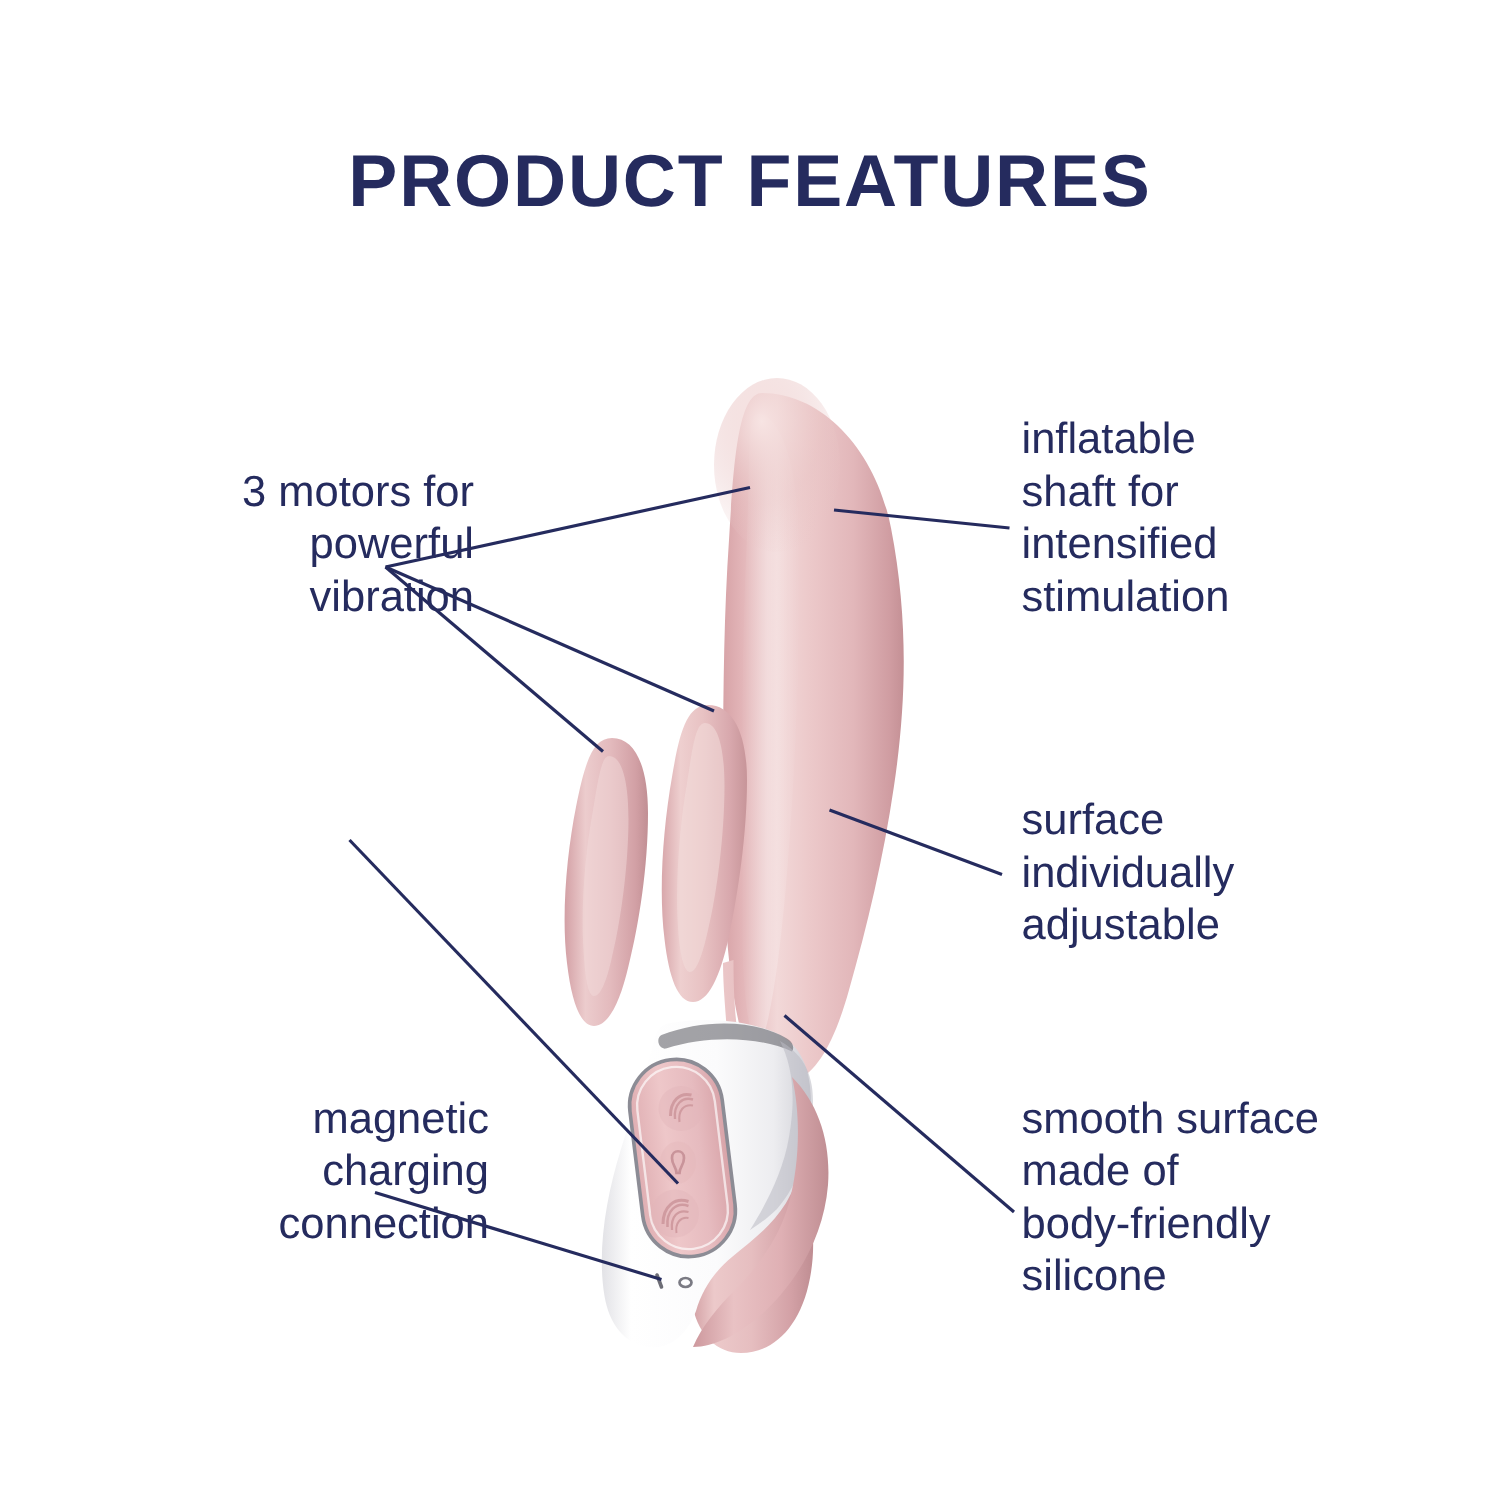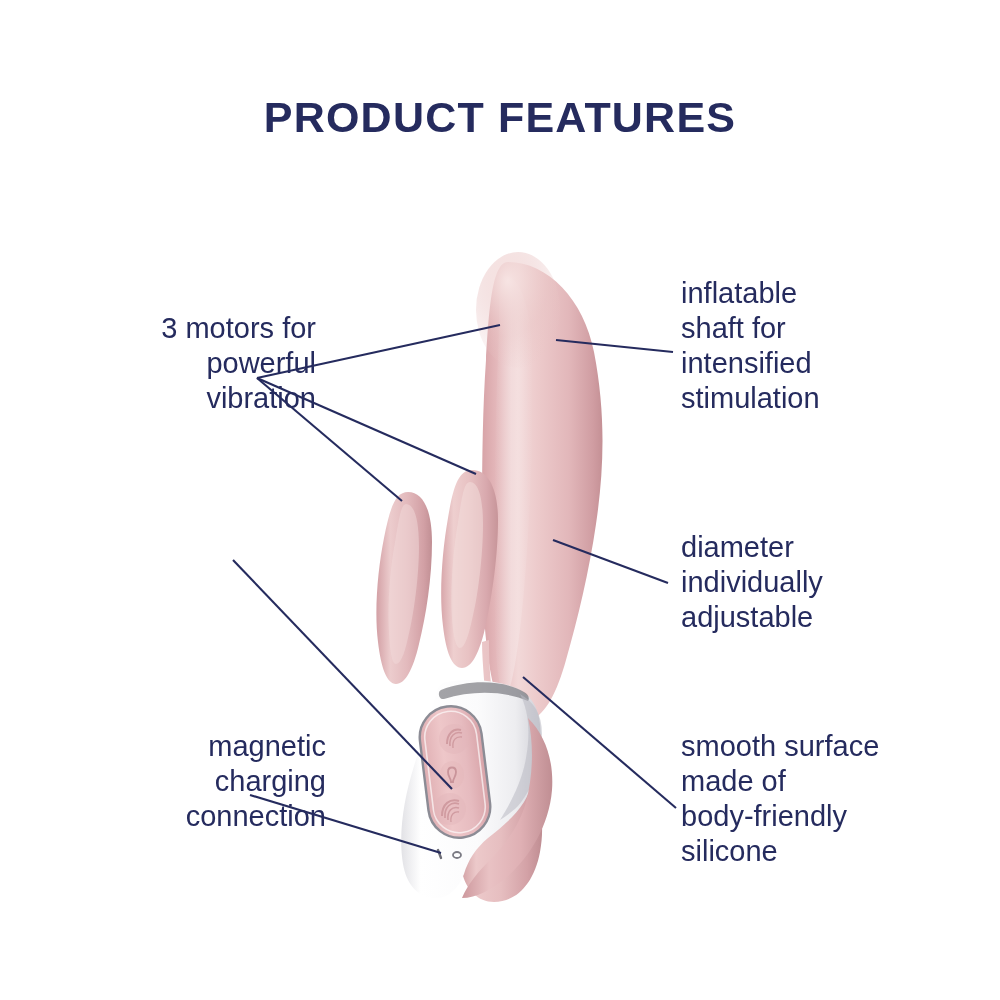--- a/index.html
+++ b/index.html
@@ -18,21 +18,21 @@
     overflow: hidden;
   }
 
   
   #title {
     position: absolute;
     left: 0;
     top: 93px;
     width: 1000px;
     text-align: center;
-    font-size: 43px;
+    font-size: 49px;
     font-weight: 700;
     letter-spacing: 1.2px;
     color: #252b5e;
     font-family: "Liberation Sans", sans-serif;
   }
 
   
   .callout {
     position: absolute;
     color: #252b5e;
@@ -269,21 +269,21 @@
 
   <div class="callout left" id="lbl-magnetic">magnetic
 charging
 connection</div>
 
   <div class="callout right" id="lbl-inflatable">inflatable
 shaft for
 intensified
 stimulation</div>
 
-  <div class="callout right" id="lbl-diameter">diameter
+  <div class="callout right" id="lbl-diameter">surface
 individually
 adjustable</div>
 
   <div class="callout right" id="lbl-smooth">smooth surface
 made of
 body-friendly
 silicone</div>
 
 </div>
 

